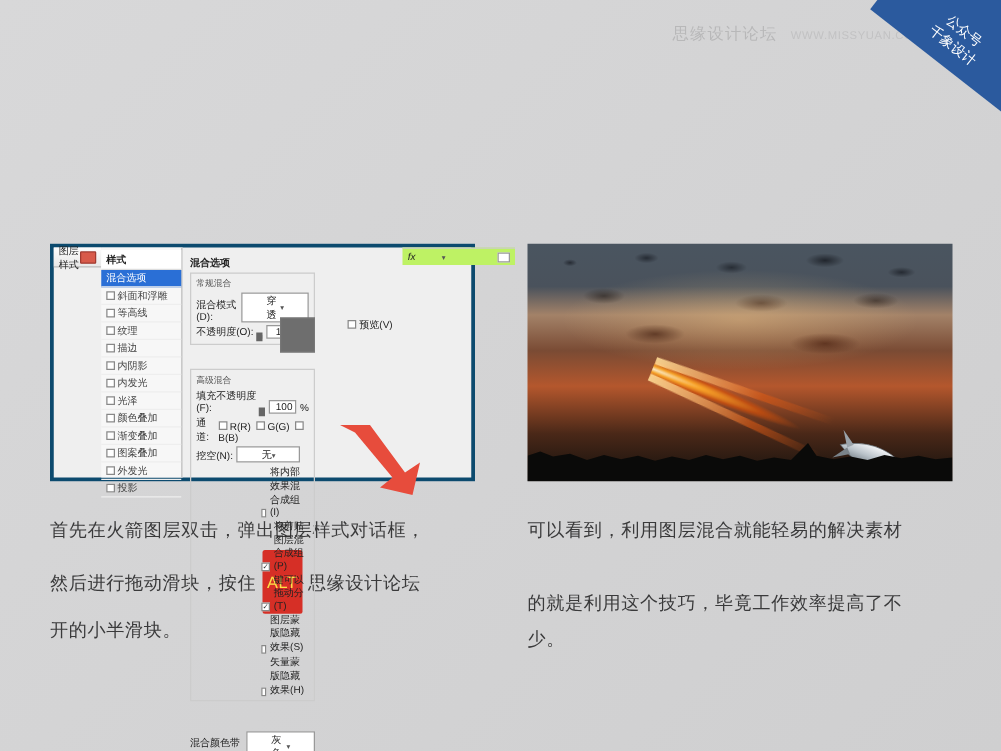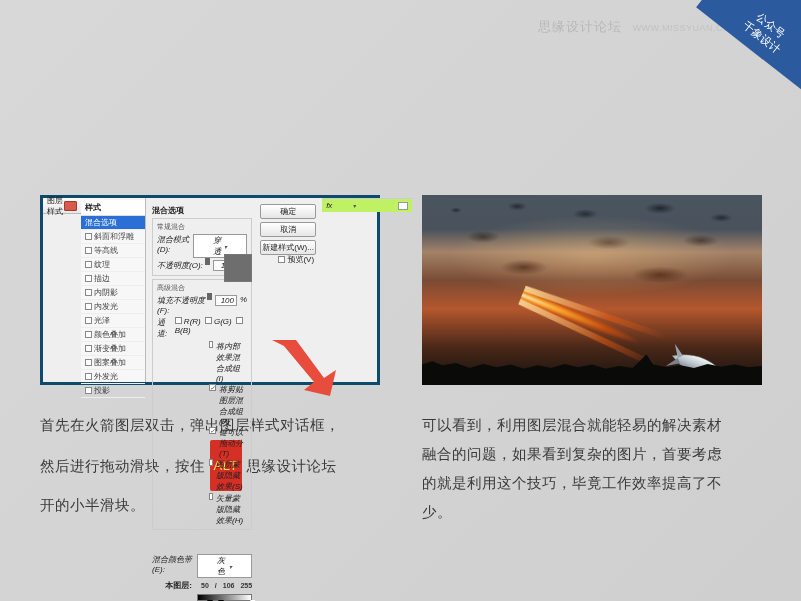--- a/index.html
+++ b/index.html
@@ -56,21 +56,21 @@
     border-bottom: 1px solid #eee; color: #444;
   }
   .ps-side-item.sel { background: #2a6fd6; color: #fff; }
   .ps-cb { width: 7px; height: 7px; border: 1px solid #888; background: #fff; display: inline-block; }
   .ps-main { flex: 1; padding: 4px 6px; position: relative; }
   .ps-btns { position: absolute; top: 6px; right: 6px; width: 56px; }
   .ps-btn {
     border: 1px solid #999; background: linear-gradient(#fff,#e6e6e6);
     text-align: center; padding: 1px 0; margin-bottom: 3px; border-radius: 2px;
   }
-  .ps-row { margin-bottom: 2px; display: flex; align-items: flex-start; gap: 3px; font-style: italic; }
+  .ps-row { margin-bottom: 2px; display: flex; align-items: flex-end; gap: 3px; }
   .ps-label { display: inline-block; }
   .ps-select {
     border: 1px solid #999; background: #fff; padding: 0 19px;
     min-width: 40px; display: inline-flex; align-items: center; justify-content: space-between;
   }
   .ps-chev { font-size: 6px; color: #555; }
   .ps-num {
     border: 1px solid #999; background: #fff; width: 24px; text-align: right; padding: 0 2px;
   }
   .ps-section { font-weight: bold; margin: 3px 0 2px; }
@@ -242,25 +242,20 @@
                 <span class="ps-cb"></span>
                 <span>外发光</span>
               </div>
               <div class="ps-side-item">
                 <span class="ps-cb"></span>
                 <span>投影</span>
               </div>
             </div>
         </div>
         <div class="ps-main">
-          <div class="ps-btns">
-            <div class="ps-btn">确定</div>
-            <div class="ps-btn">取消</div>
-            <div class="ps-btn">新建样式(W)...</div>
-          </div>
           <div class="ps-preview-cb">
             <span class="ps-cb on"></span>
             <span>预览(V)</span>
           </div>
           <div class="ps-swatch"></div>
 
           <div class="ps-section">混合选项</div>
           <div style="border:1px solid #ccc; padding:3px 4px 2px; margin-right:64px;">
             <div style="font-size:7px; color:#555; margin-bottom:2px;">常规混合</div>
             <div class="ps-row">
@@ -273,33 +268,40 @@
             <div class="ps-row">
               <span class="ps-label">不透明度(O):</span>
               <span style="flex:1; height:3px; background:#bbb; position:relative;">
                 <span style="position:absolute; right:0; top:-2px; width:5px; height:7px; background:#666;"></span>
               </span>
               <span class="ps-num">100</span>
               <span>%</span>
             </div>
           </div>
 
-          <div style="border:1px solid #ccc; padding:3px 4px 2px; margin-right:64px; margin-top:3px;">
+          <div style="border:1px solid #ccc; padding:3px 4px 2px; margin-right:64px; margin-top:19px;">
             <div style="font-size:7px; color:#555; margin-bottom:2px;">高级混合</div>
             <div class="ps-row">
               <span class="ps-label">填充不透明度(F):</span>
               <span style="flex:1; height:3px; background:#bbb; position:relative;">
                 <span style="position:absolute; right:0; top:-2px; width:5px; height:7px; background:#666;"></span>
               </span>
               <span class="ps-num">100</span>
               <span>%</span>
             </div>
             <div class="ps-row">
               <span class="ps-label">通道:</span>
               <span id="channels"><span style="margin-right: 4px;"><span class="ps-cb on"></span> R(R)</span><span style="margin-right: 4px;"><span class="ps-cb on"></span> G(G)</span><span style="margin-right: 4px;"><span class="ps-cb on"></span> B(B)</span></span>
+            </div>
+            <div class="ps-row">
+              <span class="ps-label">挖空(N):</span>
+              <span class="ps-select">
+                <span>无</span>
+                <span class="ps-chev">▾</span>
+              </span>
             </div>
             <div class="ps-checks" id="adv-checks">
                 <div class="ps-row">
                   <span class="ps-cb"></span>
                   <span>将内部效果混合成组(I)</span>
                 </div>
                 <div class="ps-row">
                   <span class="ps-cb on"></span>
                   <span>将剪贴图层混合成组(P)</span>
                 </div>
@@ -393,18 +395,18 @@
           <path d="M10 22 L2 10 L14 18 Z" fill="#9aa3aa"></path>
           <path d="M10 22 L2 34 L14 26 Z" fill="#7a838a"></path>
           <ellipse cx="55" cy="22" rx="5" ry="4" fill="#cfd6db"></ellipse>
         </svg>
       </div>
       <div class="treeline"></div>
     </div>
 
     <p class="caption">
       <span>可以看到，利用图层混合就能轻易的解决素材</span><br>
-      <span>融合的问题，如果看到复杂的图片，首要考虑</span><br>
+      <br>
       <span>的就是利用这个技巧，毕竟工作效率提高了不</span><br>
       <span>少。</span>
     </p>
   </div>
 </div>
 
 </body></html>

